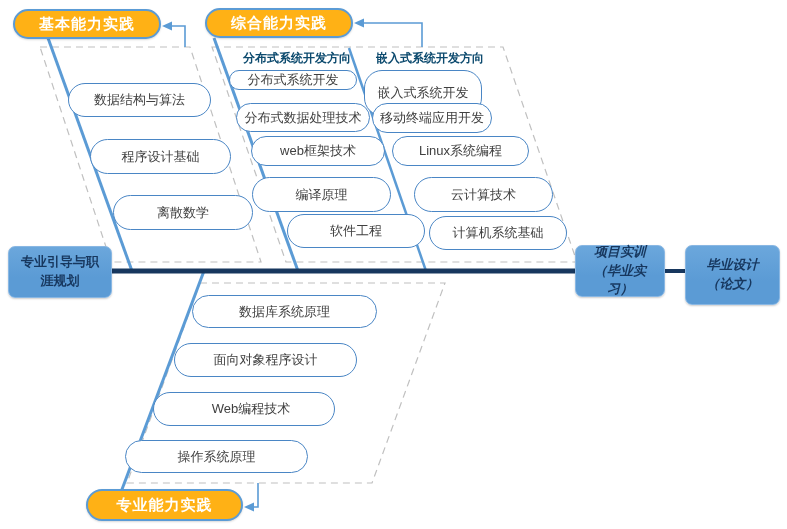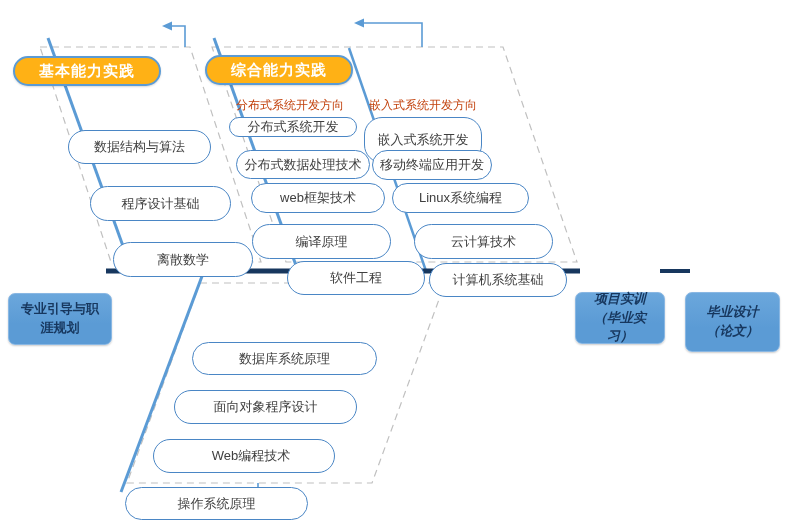--- a/index.html
+++ b/index.html
@@ -1,21 +1,21 @@
 <!DOCTYPE html>
 <html><head>
 <meta charset="utf-8">
 <style>
   html,body{margin:0;padding:0;background:#ffffff;}
   #stage{
     position:relative;width:787px;height:529px;background:#ffffff;overflow:hidden;
     font-family:"Liberation Sans","DejaVu Sans",sans-serif;
   }
   #lines{position:absolute;left:0;top:0;width:787px;height:529px;}
-  .abs{position:absolute;box-sizing:border-box;margin-top:47px;}
+  .abs{position:absolute;box-sizing:border-box;}
   
   .stage-pill{
     background:#FFB115;border:2px solid #5B9BD5;border-radius:16px;
     color:#ffffff;font-weight:bold;font-size:15px;letter-spacing:1px;
     display:flex;align-items:center;justify-content:center;text-align:center;
     box-shadow:0 1px 2px rgba(0,0,0,0.15);
   }
   
   .milestone{
     background:linear-gradient(180deg,#6BA7DC 0%,#5B9BD5 60%);
@@ -25,21 +25,21 @@
     padding:2px 9px;box-shadow:0 1px 2px rgba(0,0,0,0.2);
   }
   
   .course{
     background:#ffffff;border:1.5px solid #4A86C5;border-radius:18px;
     color:#404040;font-size:13px;
     display:flex;align-items:center;justify-content:center;text-align:center;
     white-space:nowrap;
   }
   .dir-label{
-    color:#c2410c;font-weight:normal;font-size:12px;text-align:left;white-space:nowrap;
+    color:#0c4a6e;font-weight:bold;font-size:12px;text-align:center;white-space:nowrap;
   }
 </style>
 </head>
 <body>
 
 <div id="stage">
 
   <svg id="lines" viewBox="0 0 787 529" xmlns="http://www.w3.org/2000/svg">
 
     <polygon points="40,47 190,47 261,262 111,262" fill="none" stroke="#C0C0C0" stroke-width="1.2" stroke-dasharray="7,5"></polygon>

